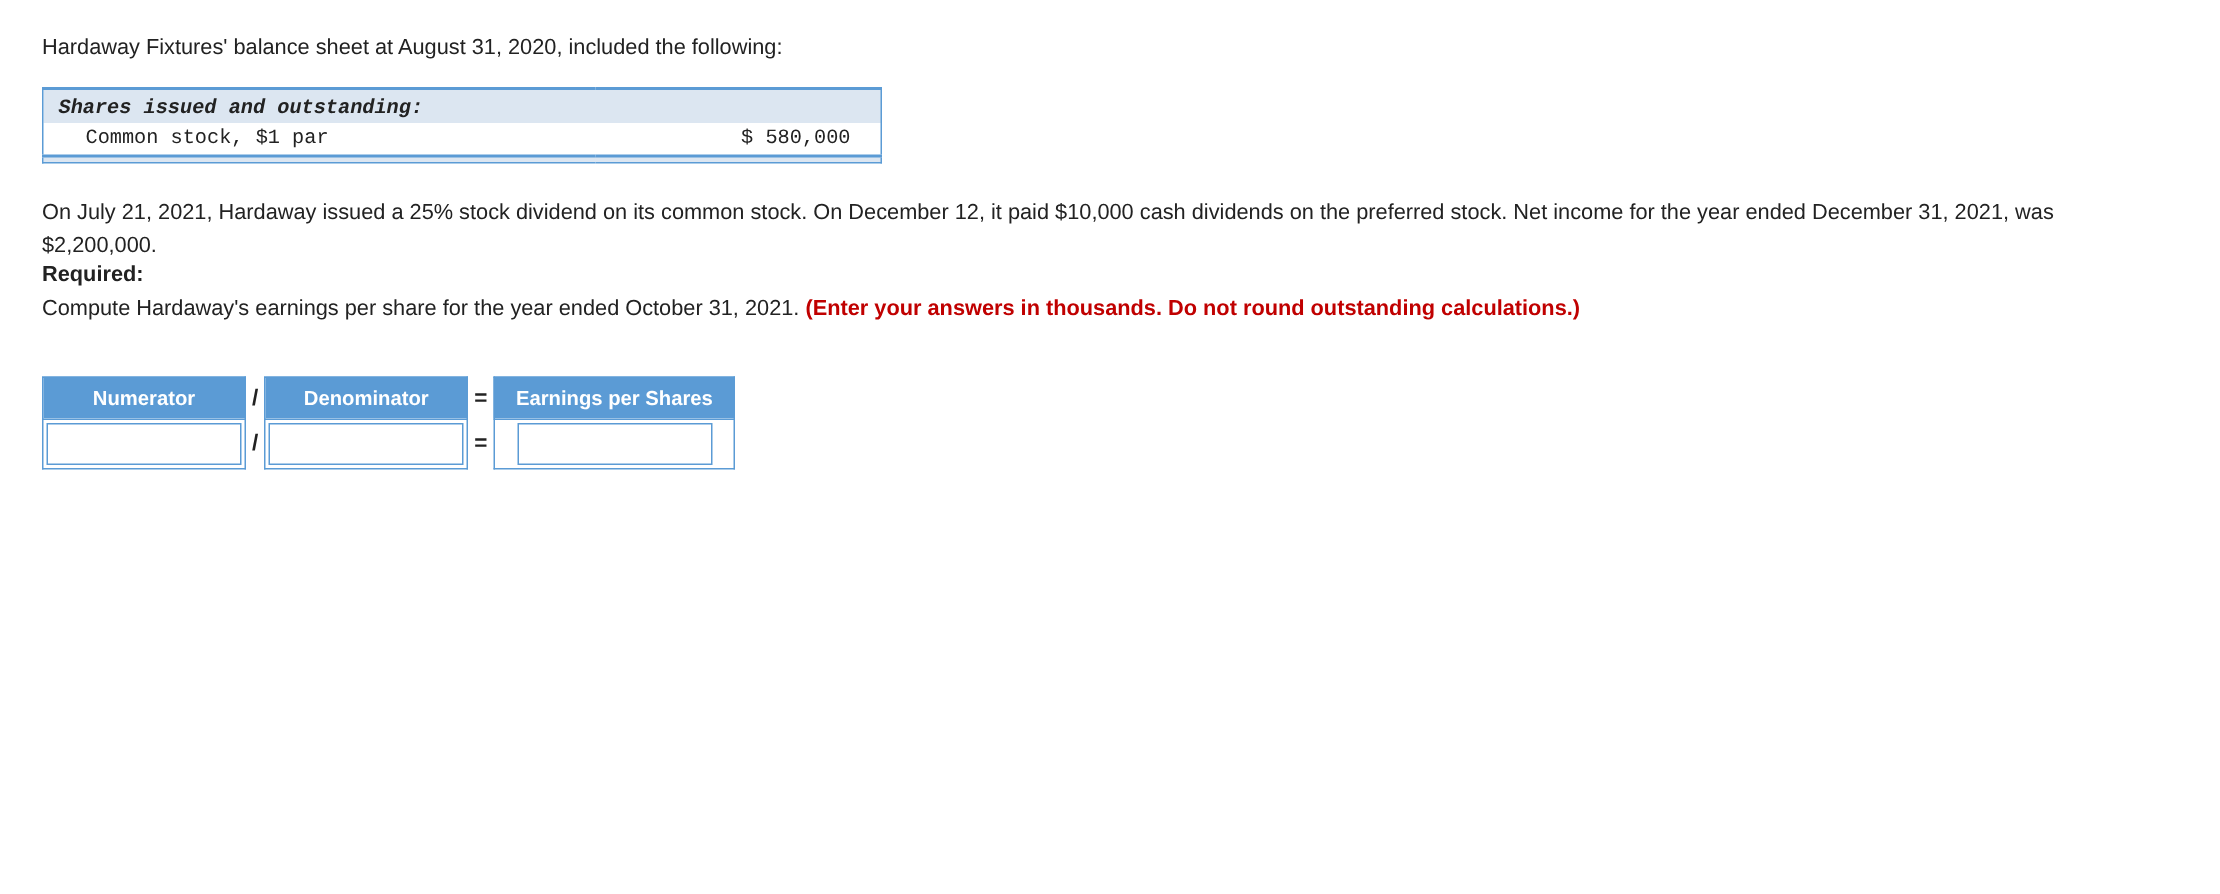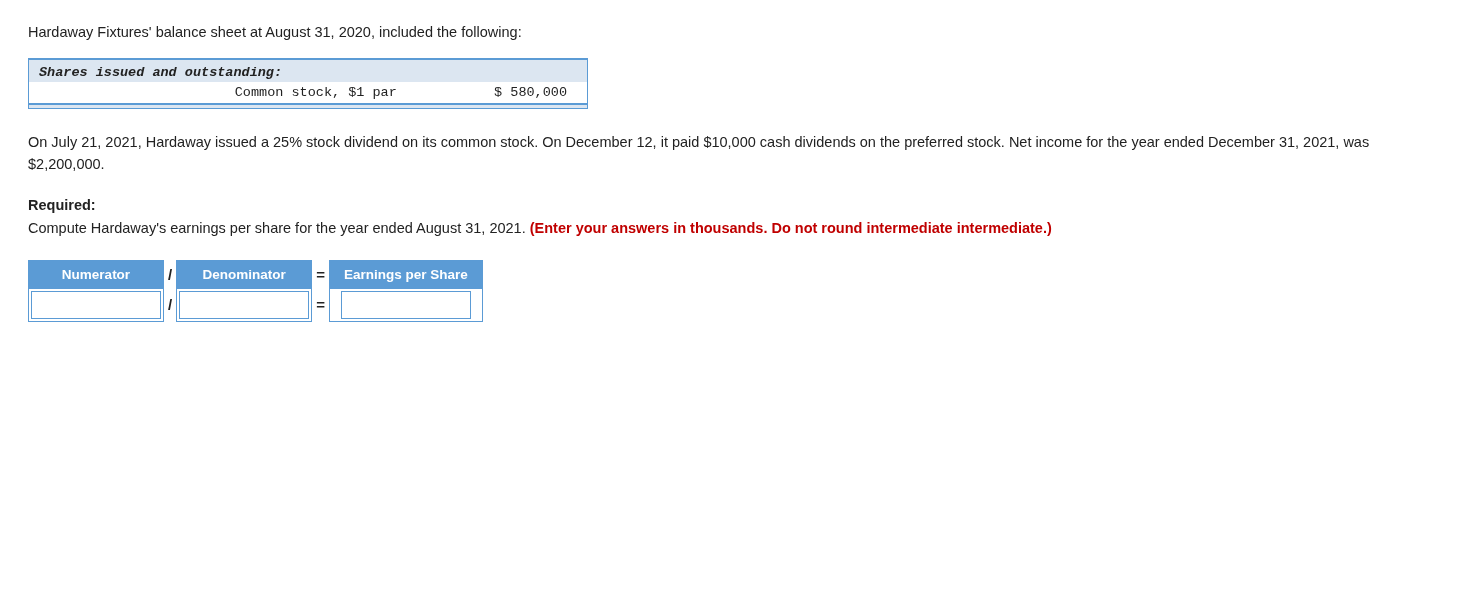--- a/index.html
+++ b/index.html
@@ -41,42 +41,40 @@
     .balance-sheet-table tr.header-row td {
       background-color: #dce6f1;
       font-style: italic;
       font-weight: bold;
       padding-top: 5px;
       padding-bottom: 2px;
       margin-left: 48px;
     }
 
     .balance-sheet-table tr.data-row td:first-child {
-      padding-left: 44px;
-      text-align: right;
+      padding-left: 28px;
     }
 
     .balance-sheet-table tr.data-row td.amount {
       text-align: right;
       padding-right: 20px;
     }
 
     .balance-sheet-table .top-border-row td {
       border-top: 2px solid #5b9bd5;
     }
 
     .narrative {
       font-size: 14.5px;
       line-height: 1.55;
-      margin-bottom: 22px;
       max-width: 1420px;
     }
 
     .required-section {
-      margin-bottom: 20px;
+      margin-bottom: 33px;
     }
 
     .required-label {
       font-weight: bold;
       font-size: 14.5px;
       margin-bottom: 4px;
     }
 
     .required-text {
       font-size: 14.5px;
@@ -156,34 +154,34 @@
     <td colspan="2" style="height:4px; padding:0; background:#dce6f1;"></td>
   </tr>
 </tbody>
   </table>
 
 <p class="narrative">On July 21, 2021, Hardaway issued a 25% stock dividend on its common stock. On December 12, it paid $10,000 cash dividends on the preferred stock. Net income for the year ended December 31, 2021, was $2,200,000.</p>
 
 <div class="required-section">
   <p class="required-label">Required:</p>
   <p class="required-text">
-    <span>Compute Hardaway's earnings per share for the year ended August 31, 2021.</span>
+    <span>Compute Hardaway's earnings per share for the year ended October 31, 2021.</span>
     <span> </span>
-    <span class="highlight">(Enter your answers in thousands. Do not round intermediate intermediate.)</span>
+    <span class="highlight">(Enter your answers in thousands. Do not round outstanding calculations.)</span>
   </p>
 </div>
 
 <table class="calc-table">
   <thead>
     <tr>
       <th>Numerator</th>
       <th class="operator-cell" style="background:transparent; color:#222; border:none; font-size:15px;">/</th>
       <th>Denominator</th>
       <th class="operator-cell" style="background:transparent; color:#222; border:none; font-size:15px;">=</th>
-      <th>Earnings per Share</th>
+      <th>Earnings per Shares</th>
     </tr>
   </thead>
   <tbody>
     <tr>
       <td class="input-cell">
         <input type="text" aria-label="Numerator" style="">
       </td>
       <td class="operator-cell">/</td>
       <td class="input-cell">
         <input type="text" aria-label="Denominator" style="">

